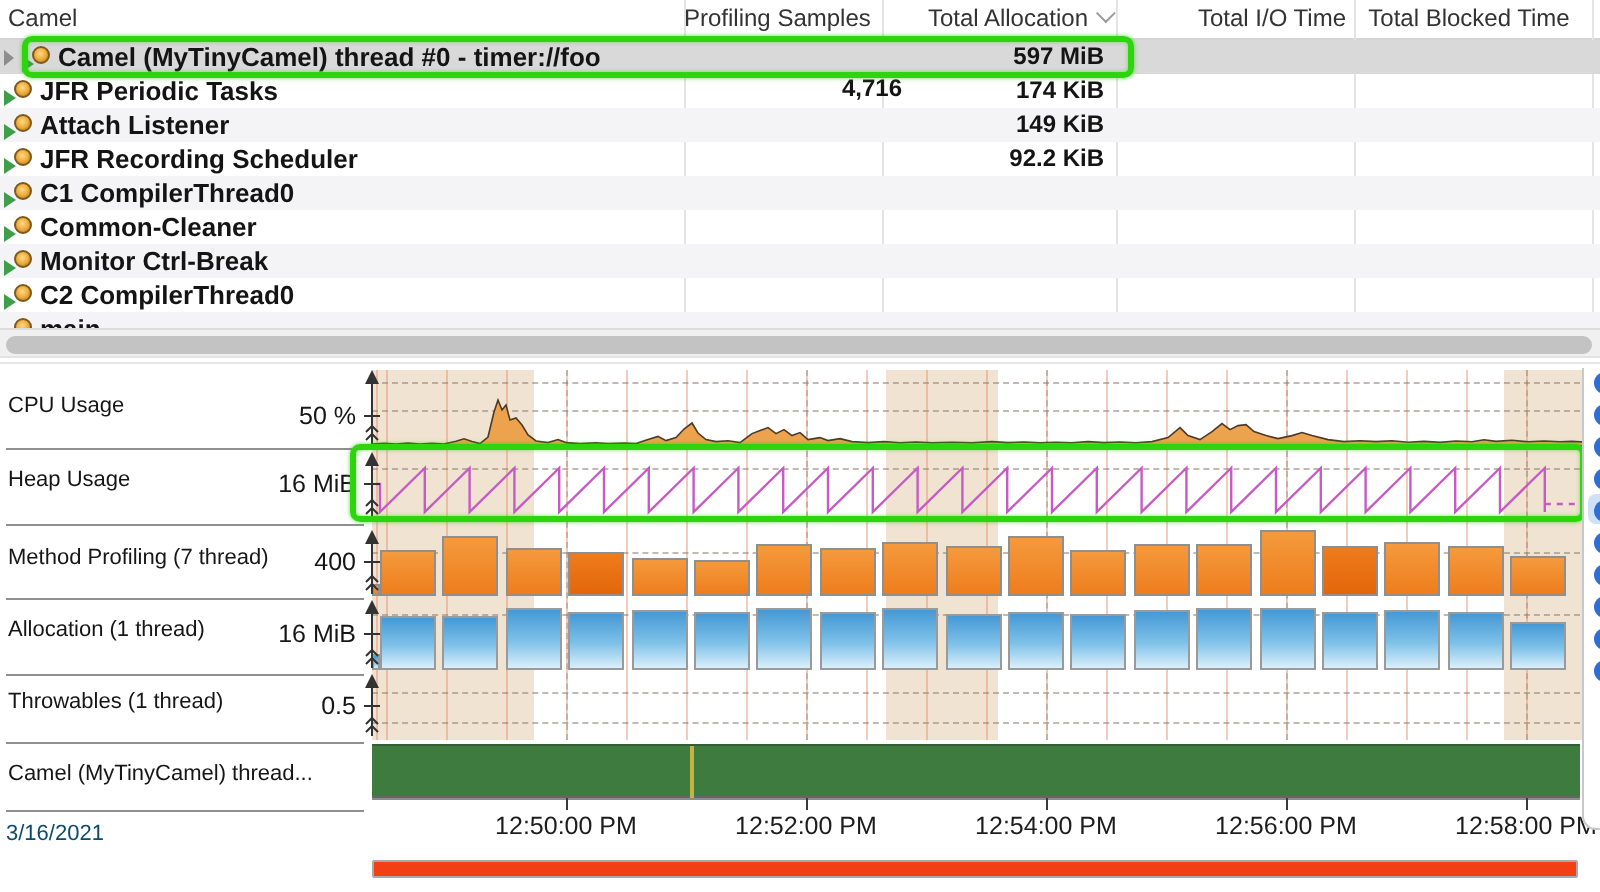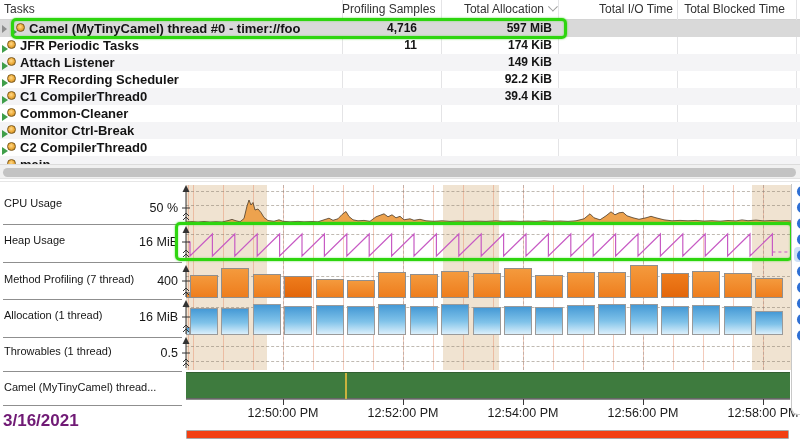--- a/index.html
+++ b/index.html
@@ -19,21 +19,21 @@
     border-bottom:1.5px solid #9a9a9a; transform:rotate(45deg) translate(-1px,-3px); margin-left:4px; }
   .thead-line { position:absolute; left:0; top:19px; width:800px; height:1px; background:#d4d4d4; }
   .vsep { position:absolute; top:0; width:1px; height:163px; background:#e4e4e6; z-index:1; }
   #thread-rows { position:absolute; left:0; top:20px; width:800px; height:144px; overflow:hidden; z-index:2; }
   .trow { position:absolute; left:0; width:800px; height:17px; }
   .trow.alt { background:#f4f4f6; }
   .trow.selected { background:#d9d9d9; }
   .trow .name { position:absolute; left:2px; top:0; height:17px; display:flex; align-items:center; gap:3px;
     font-size:13px; font-weight:bold; color:#141414; white-space:nowrap; }
   .trow .cell { position:absolute; top:1px; font-size:12px; font-weight:bold; color:#141414; text-align:right; }
-  .c-samples { left:326px; width:95px; padding-right:4px; }
+  .c-samples { left:360px; width:95px; padding-right:4px;margin-top:16px; }
   .c-alloc { left:441px; width:114px; padding-right:3px; }
   .disc { width:0; height:0; border-left:5px solid #8d8d8d; border-top:4px solid transparent;
     border-bottom:4px solid transparent; margin-right:1px; }
   .thr-icon { position:relative; width:15px; height:14px; flex:0 0 15px; }
   .thr-icon .play { position:absolute; left:0; bottom:0; width:0; height:0;
     border-left:6px solid #3f9e4a; border-top:4px solid transparent; border-bottom:4px solid transparent; }
   .thr-icon .orb { position:absolute; right:1px; top:1px; width:9px; height:9px; border-radius:50%;
     background:radial-gradient(circle at 45% 40%, #ffd887 0%, #eead3c 50%, #a8731c 100%);
     border:1px solid #7d5a1c; }
   .hscroll { position:absolute; left:0; top:164px; width:800px; height:15px; background:#f0f0f0;
@@ -66,36 +66,36 @@
   .mbar.dark { background:linear-gradient(180deg,#ee7c1c,#e3660a); }
   .abar { position:absolute; bottom:1px; border:1px solid #9a9a9a;
     background:linear-gradient(180deg,#4599d5 0%,#7fc2e9 55%,#dbeffb 100%); }
   .lifeline { position:absolute; left:186px; top:190px; width:604px; height:27px; background:#3e7b3e;
     border-top:1px solid #315f31; border-bottom:1px solid #666; z-index:4; }
   .lifemark { position:absolute; top:0; width:2px; height:27px; background:#c9b23e; }
   .axisline { position:absolute; left:186px; top:217px; width:604px; height:1px; background:#8c8c8c; z-index:4; }
   .ttick { position:absolute; top:217px; width:1px; height:6px; background:#3a3a3a; z-index:4; }
   .tlabel { position:absolute; top:224px; width:90px; margin-left:-45px; text-align:center;
     font-size:12.5px; color:#1c1c1c; white-space:nowrap; z-index:4; }
-  .date { position:absolute; left:3px; top:229px; font-size:17px; color:#701a75; z-index:4;font-weight:bold; }
+  .date { position:absolute; left:3px; top:229px; font-size:11px; color:#0c4a6e; z-index:4; }
   .redbar { position:absolute; left:186px; top:248px; width:603px; height:9px; background:#f23f13;
     border:1px solid #a9a9a9; border-radius:1px; z-index:4; }
   .right-strip { position:absolute; left:791px; top:2px; width:9px; height:231px; background:#fff;
     border-left:1px solid #c8c8c8; border-bottom:1px solid #c8c8c8; border-radius:0 0 0 7px; z-index:9; overflow:hidden; }
   .stub { position:absolute; left:5px; width:11px; height:11px; border-radius:50%; background:#2e6fd4; }
   .stub-hl { position:absolute; left:2px; width:10px; height:15px; background:#cfe1f7; border-radius:4px; }
 </style>
 </head>
 <body>
 
 <div class="screen">
 
   <div>
     <div class="thead">
-      <div class="col-h h-thread">Tasks</div>
+      <div class="col-h h-thread">Camel</div>
       <div class="col-h h-samples">Profiling Samples</div>
       <div class="col-h h-alloc"><span>Total Allocation</span><span class="sort-chevron"></span></div>
       <div class="col-h h-io">Total I/O Time</div>
       <div class="col-h h-blocked">Total Blocked Time</div>
     </div>
     <div class="thead-line"></div>
     <div class="vsep" style="left:342px"></div>
     <div class="vsep" style="left:441px"></div>
     <div class="vsep" style="left:558px"></div>
     <div class="vsep" style="left:677px"></div>
@@ -148,21 +148,20 @@
         </div>
         <div class="trow alt" style="top: 68px;">
           <div class="name">
             <span class="thr-icon">
               <span class="play"></span>
               <span class="orb"></span>
             </span>
             <span>C1 CompilerThread0</span>
           </div>
           <div class="cell c-samples"></div>
-          <div class="cell c-alloc">39.4 KiB</div>
         </div>
         <div class="trow" style="top: 85px;">
           <div class="name">
             <span class="thr-icon">
               <span class="play"></span>
               <span class="orb"></span>
             </span>
             <span>Common-Cleaner</span>
           </div>
           <div class="cell c-samples"></div>

